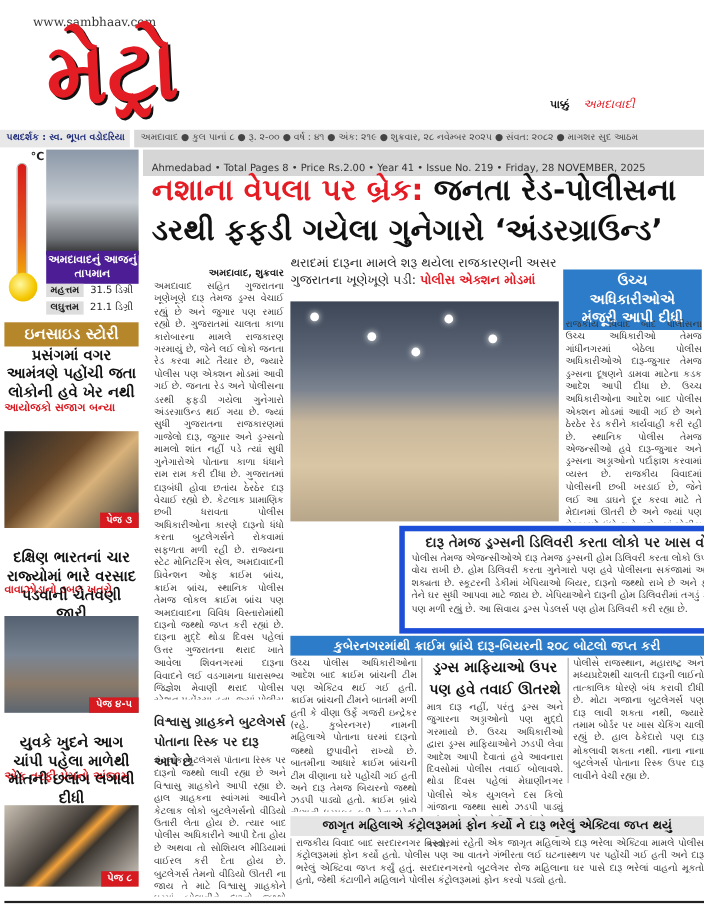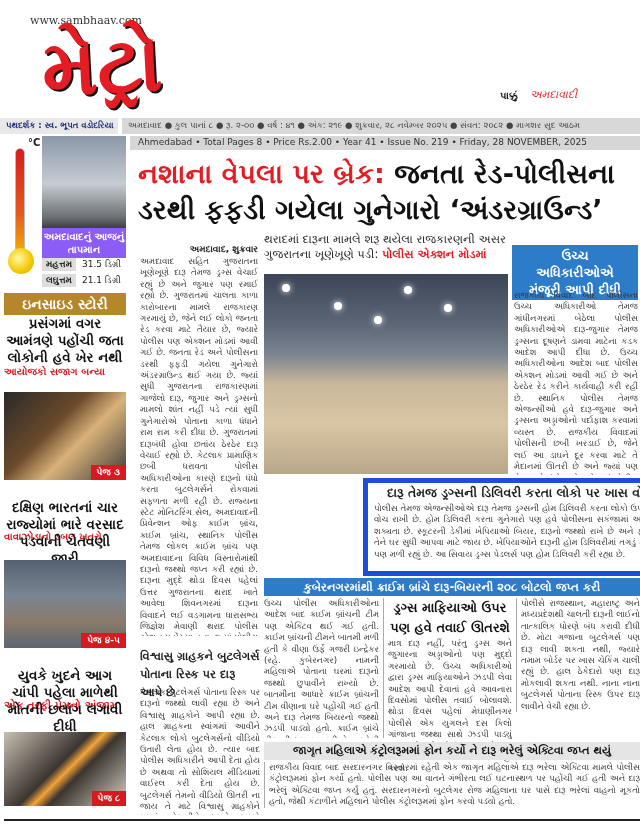--- a/index.html
+++ b/index.html
@@ -7,27 +7,27 @@
   .abs { position: absolute; }
   .url { left: 30px; top: 14px; font-family: "DejaVu Serif", serif; font-size: 11px; color: #333; }
   .mast { left: 28px; top: 20px; height: 92px; display: flex; align-items: flex-end; }
   .mast-blue { font-size: 70px; font-weight: bold; color: #2862b8; letter-spacing: -2px; line-height: 92px; font-family: "DejaVu Sans", sans-serif; }
   .mast-red { font-size: 78px; font-weight: bold; color: #e41d25; line-height: 92px; margin-left: 14px; text-shadow: 2px 2px 0 #111; transform: rotate(-3deg); font-family: "DejaVu Sans", sans-serif; }
   .pakku { left: 500px; top: 90px; font-size: 10px; font-weight: bold; color: #111; }
   .rajmaharaj { left: 530px; top: 88px; font-size: 11px; color: #e41d25; font-style: italic; }
   .infobar { left: 0; top: 118px; width: 640px; height: 16px; display: flex; font-size: 8.5px; }
   .infobar .left { background: #e8e8e8; color: #1f2d7a; font-weight: bold; padding: 2px 6px; width: 118px; white-space: nowrap; text-align: center; }
   .infobar .right { background: #d8d8d8; color: #444; padding: 2px 6px; flex: 1; margin-left: 4px; white-space: nowrap; overflow: hidden; }
-  .enbar { left: 130px; top: 136px; width: 510px; height: 14px; background: #d6d6d6; font-size: 9px; color: #333; padding: 1px 8px; white-space: nowrap; }
+  .enbar { left: 130px; top: 136px; width: 510px; height: 14px; background: #d6d6d6; font-size: 9px; color: #333; padding: 12px 8px; white-space: nowrap; }
   .thermo { left: 8px; top: 148px; width: 24px; height: 130px; }
   .thermo .tube { position: absolute; left: 7px; top: 0; width: 10px; height: 110px; background: linear-gradient(#d81a1a, #e35b1f 60%, #f5b400); border-radius: 5px; border: 1px solid #bbb; }
   .thermo .bulb { position: absolute; left: 0; top: 100px; width: 26px; height: 26px; border-radius: 50%; background: radial-gradient(circle at 40% 40%, #fff8a0, #f4c700 60%, #d9a400); }
   .celsius { left: 28px; top: 137px; font-size: 10px; font-weight: bold; }
   .sky { left: 42px; top: 136px; width: 84px; height: 96px; background: linear-gradient(#8c98a8, #c6ccd2 50%, #6b6e72 85%, #2b2b2b); }
-  .wtitle { left: 42px; top: 228px; width: 84px; background: #8b5cf6; color: #fff; text-align: center; font-size: 10px; font-weight: bold; padding: 2px 0; line-height: 13px; }
+  .wtitle { left: 42px; top: 228px; width: 84px; background: #4c1d95; color: #fff; text-align: center; font-size: 10px; font-weight: bold; padding: 2px 0; line-height: 13px; }
   .wrow { left: 42px; width: 84px; height: 16px; display: flex; align-items: center; font-size: 9px; }
   .wrow .lbl { background: #ddd; font-weight: bold; padding: 1px 4px; margin-right: 6px; }
   .inside-hdr { left: 4px; top: 293px; width: 122px; height: 22px; background: #b5862a; color: #fff; font-size: 14px; font-weight: bold; text-align: center; line-height: 22px; }
   .kicker { left: 4px; width: 122px; text-align: left; color: #d71920; font-size: 10px; font-weight: bold; margin-top: 47px; }
   .sidehead { left: 4px; width: 122px; text-align: center; font-size: 13.5px; font-weight: bold; color: #111; line-height: 17px; }
   .sideimg { left: 4px; width: 122px; }
   .pagetag { background: #d71920; color: #fff; font-size: 9px; font-weight: bold; padding: 2px 6px; position: absolute; right: 0; bottom: 0; }
   
   .headline { left: 138px; top: 156px; width: 500px; font-size: 27px; font-weight: bold; line-height: 36px; color: #111; }
   .headline .red { color: #e41d25; }

